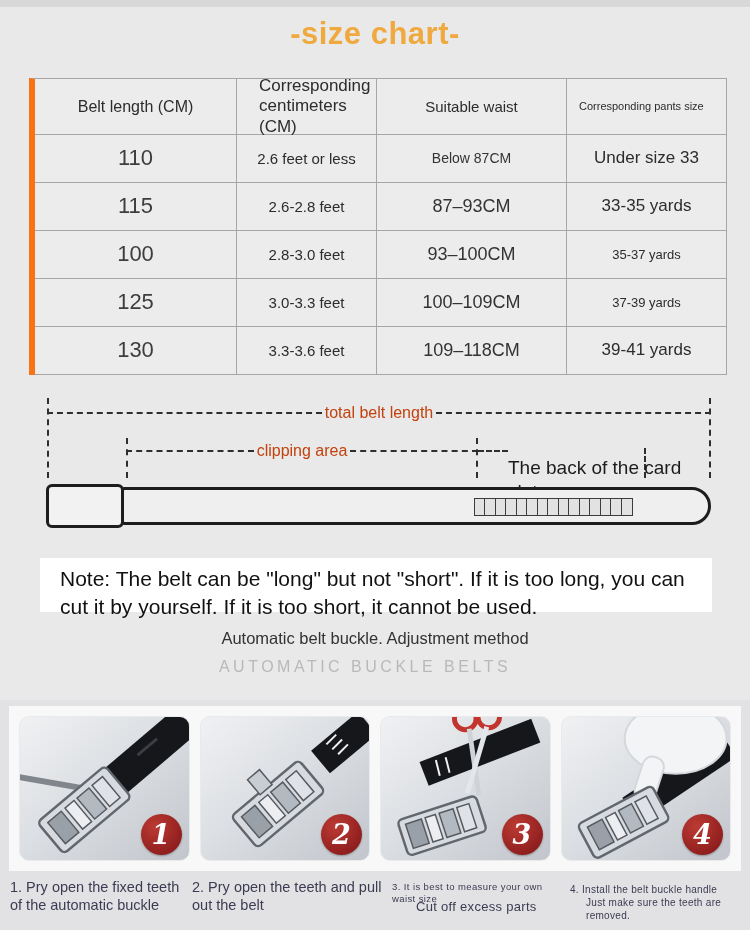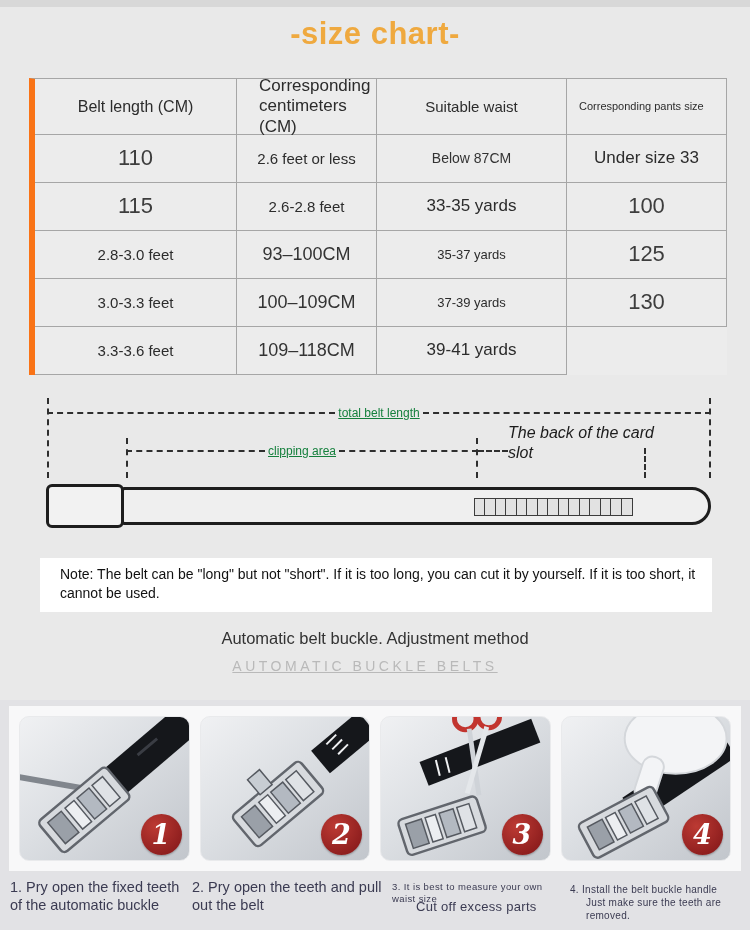--- a/index.html
+++ b/index.html
@@ -33,41 +33,41 @@
   .cell.c0{font-size:22px;color:#3d3d3d;}
   .cell.c1{font-size:15px;}
   .cell.c2{font-size:18px;color:#333;}
   .cell.c2.sm{font-size:14px;}
   .cell.c3{font-size:17px;}
   .cell.c3.sm{font-size:13px;}
   
   .vdash{position:absolute;width:0;border-left:2px dashed #2e2e2e;}
   .dash-line{position:absolute;display:flex;align-items:center;}
   .dash-line .seg{flex:1;height:0;border-top:2px dashed #2e2e2e;}
-  .dash-line .lbl{padding:0 3px;font-size:12px;color:#15803d;white-space:nowrap;text-decoration:underline;}
-  .card-slot-label{position:absolute;left:508px;top:423px;font-size:16px;color:#1c1c1c;line-height:1.25;font-style:italic;}
+  .dash-line .lbl{padding:0 3px;font-size:16px;color:#c2410c;white-space:nowrap;}
+  .card-slot-label{position:absolute;left:508px;top:456px;font-size:19px;color:#1c1c1c;line-height:1.25;}
   
   .buckle-box{
     position:absolute;left:46px;top:484px;width:78px;height:44px;
     border:3px solid #1d1d1d;border-radius:6px;background:#f2f2f2;box-sizing:border-box;
   }
   .belt-strap{
     position:absolute;left:121px;top:487px;width:590px;height:38px;
     border:3px solid #1d1d1d;border-radius:4px 22px 22px 4px;background:#efefef;box-sizing:border-box;
   }
   .belt-teeth{position:absolute;left:475px;top:498px;display:flex;}
   .tooth{width:10px;height:16px;border:1.5px solid #3c3c3c;background:#e2e2e2;margin-left:-1.5px;}
   
   .note-strip{
     position:absolute;left:40px;top:558px;width:672px;height:54px;background:#ffffff;
-    box-sizing:border-box;padding:7px 14px 0 20px;font-size:14px;color:#111;line-height:1.35;
+    box-sizing:border-box;padding:7px 14px 0 20px;font-size:21px;color:#111;line-height:1.35;
   }
   
   .section-title{position:absolute;left:0;top:629px;width:750px;text-align:center;font-size:16.5px;color:#333;}
-  .section-subtitle{position:absolute;left:0;top:658px;width:730px;text-align:center;font-size:14px;letter-spacing:3.5px;color:#b9b9b9;text-decoration:underline;}
+  .section-subtitle{position:absolute;left:0;top:658px;width:730px;text-align:center;font-size:16px;letter-spacing:3.5px;color:#b9b9b9;}
   
   .bottom-band{position:absolute;left:0;top:700px;width:750px;height:230px;background:#e2e2e5;}
   .photo-strip{
     position:absolute;left:8px;top:705px;width:734px;height:167px;background:#f8f8f9;
     border:1px solid #e2e2e4;box-sizing:border-box;display:flex;gap:10px;padding:10px;
   }
   .photo{
     position:relative;flex:1;border-radius:10px;overflow:hidden;
     background:linear-gradient(140deg,#f0f1f3 0%,#dcdfe3 45%,#c2c6cc 100%);
     border:1px solid #e9eaec;
@@ -103,20 +103,21 @@
     <div class="cell hd1">Suitable waist</div>
     <div class="cell hd3">Corresponding pants size</div>
 
     <div class="cell c0">110</div>
     <div class="cell c1">2.6 feet or less</div>
     <div class="cell c2 sm">Below 87CM</div>
     <div class="cell c3">Under size 33</div>
 
     <div class="cell c0">115</div>
     <div class="cell c1">2.6-2.8 feet</div>
+    <div class="cell c2">87–93CM</div>
     <div class="cell c3">33-35 yards</div>
 
     <div class="cell c0">100</div>
     <div class="cell c1">2.8-3.0 feet</div>
     <div class="cell c2">93–100CM</div>
     <div class="cell c3 sm">35-37 yards</div>
 
     <div class="cell c0">125</div>
     <div class="cell c1">3.0-3.3 feet</div>
     <div class="cell c2">100–109CM</div>

